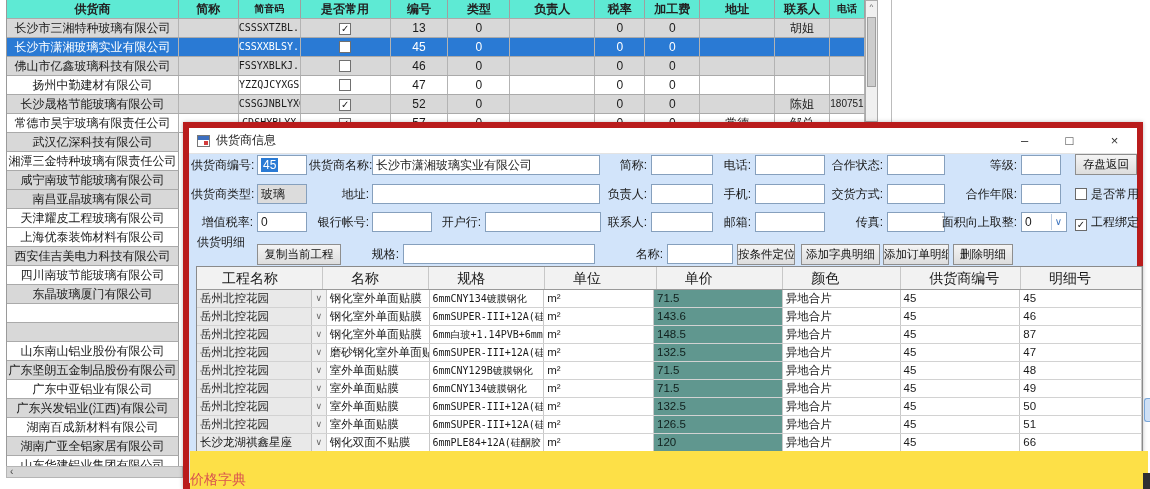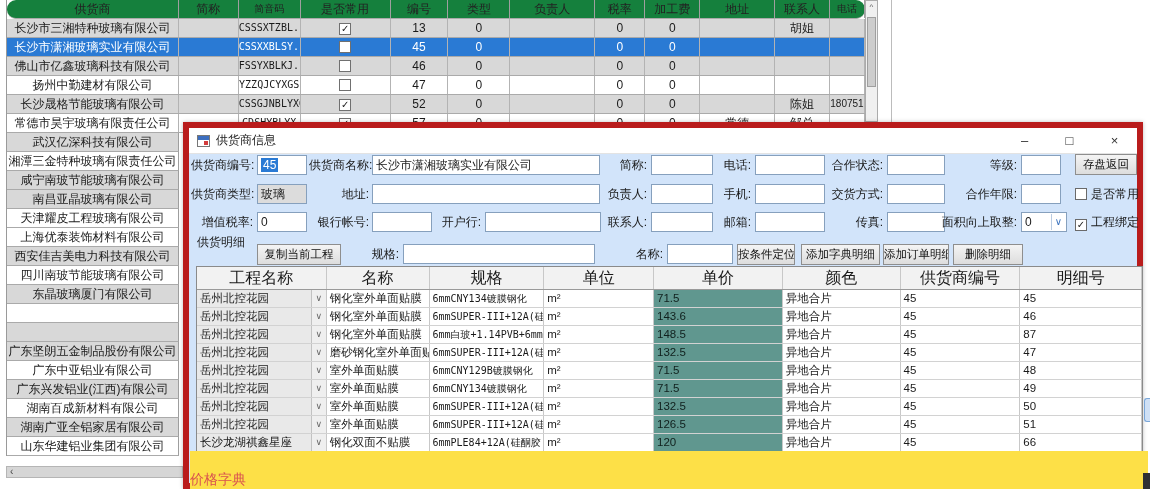--- a/index.html
+++ b/index.html
@@ -3,21 +3,21 @@
 <meta charset="utf-8">
 <style>
   * { margin:0; padding:0; box-sizing:border-box; }
   html,body { width:1150px; height:489px; overflow:hidden; background:#fff;
               font-family:"Liberation Sans","DejaVu Sans",sans-serif; font-size:12px; color:#1a1a1a; }
   .screen { position:relative; width:1150px; height:489px; background:#ffffff; overflow:hidden; }
 
   
   .supplier-table { position:absolute; left:6px; top:0; width:859px; border-left:1px solid #9a9a9a; background:#fff; }
   .t-row, .t-head { display:flex; height:19px; line-height:18px; border-bottom:1px solid #aaaaaa; background:#fff; }
-  .t-head { background:#15803d; font-weight:normal; color:#222;border-radius:9px; }
+  .t-head { background:#5eead4; font-weight:bold; color:#222; }
   .t-head .cell { border-right:1px solid #9f9f9f; }
   .cell { height:100%; overflow:hidden; white-space:nowrap; text-align:center; border-right:1px solid #b3b3b3; }
   .t-row.alt { background:#d8d8d8; }
   .t-row.sel { background:#2a7ad4; color:#fff; }
   .col-supplier{width:172px}.col-short{width:60px}.col-code{width:62px;font-family:"DejaVu Sans Mono",monospace;font-size:10px}
   .col-common{width:90px}.col-no{width:58px}.col-type{width:62px}.col-mgr{width:85px}
   .col-tax{width:50px}.col-fee{width:55px}.col-addr{width:75px}.col-contact{width:55px}.col-phone{width:35px;font-size:10px}
   .cb { display:inline-block; width:12px; height:12px; margin-top:3px; background:#fff; border:1px solid #707070; line-height:10px; font-size:10px; color:#222; }
   .cb.checked::after { content:"✓"; }
   .extra-row { height:19px; line-height:18px; border-bottom:1px solid #aaaaaa; border-right:1px solid #9f9f9f;
@@ -53,21 +53,21 @@
   .chk .box { display:inline-block; width:12px; height:12px; background:#fff; border:1px solid #6a6a6a;
               vertical-align:-2px; margin-right:4px; font-size:10px; line-height:10px; text-align:center; color:#222; }
   .chk .box.checked::after { content:"✓"; }
   .btn { position:absolute; height:21px; background:linear-gradient(#f4f4f4,#dddddd); border:1px solid #8e8e8e;
          text-align:center; line-height:19px; font-size:11.5px; color:#111; overflow:hidden; white-space:nowrap; }
   .section-label { position:absolute; left:8px; top:106px; font-size:12px; color:#1a1a1a; }
 
   
   .grid { position:absolute; left:7px; top:138px; width:947px; background:#fff; border:1px solid #8a8a8a; }
   .g-head { display:flex; height:23px; line-height:22px; background:#f2f2f2; border-bottom:1px solid #9a9a9a; }
-  .g-head .gcell { text-align:center; font-size:16px; background:#f2f2f2; }
+  .g-head .gcell { text-align:left; font-size:14px; background:#f2f2f2;margin-left:25px; }
   .g-row { display:flex; height:18px; line-height:17px; background:#fff; border-bottom:1px solid #d2d2d2; }
   .gcell { height:100%; overflow:hidden; white-space:nowrap; border-right:1px solid #c8c8c8;
            padding:0 3px; font-size:11.5px; text-align:left; }
   .g0{width:130px;padding:0}.g1{width:103px}.g2{width:115px;font-family:"DejaVu Sans Mono",monospace;font-size:10px}
   .g3{width:110px}.g4{width:129px}.g5{width:118px}.g6{width:120px}.g7{width:122px}
   .gcell.combo { display:flex; background:#e9e9e9; }
   .gcell.combo .txt { flex:1; padding:0 3px; overflow:hidden; white-space:nowrap; }
   .gcell.combo .arr { width:15px; text-align:center; color:#666; font-size:9px; border-left:1px solid #c2c2c2; background:#efefef; }
   .gcell.price { background:#60978f; color:#10201d; }
   .dlg-footer { position:absolute; left:1px; top:323px; width:958px; height:43px; background:#fde047; text-align:left;text-decoration:underline; }
@@ -190,20 +190,21 @@
           <div class="extra-row">湘潭三金特种玻璃有限责任公司</div>
           <div class="extra-row alt">咸宁南玻节能玻璃有限公司</div>
           <div class="extra-row alt">南昌亚晶玻璃有限公司</div>
           <div class="extra-row">天津耀皮工程玻璃有限公司</div>
           <div class="extra-row">上海优泰装饰材料有限公司</div>
           <div class="extra-row alt">西安佳吉美电力科技有限公司</div>
           <div class="extra-row">四川南玻节能玻璃有限公司</div>
           <div class="extra-row alt">东晶玻璃厦门有限公司</div>
           <div class="extra-row"></div>
           <div class="extra-row alt"></div>
+          <div class="extra-row">山东南山铝业股份有限公司</div>
           <div class="extra-row alt">广东坚朗五金制品股份有限公司</div>
           <div class="extra-row">广东中亚铝业有限公司</div>
           <div class="extra-row alt">广东兴发铝业(江西)有限公司</div>
           <div class="extra-row">湖南百成新材料有限公司</div>
           <div class="extra-row alt">湖南广亚全铝家居有限公司</div>
           <div class="extra-row">山东华建铝业集团有限公司</div>
         </div>
     </div>
     <div class="h-scroll"><span>‹</span></div>
     <div class="v-scroll">
@@ -270,21 +271,21 @@
 
     <span class="section-label">供货明细</span>
     <div class="btn" style="left:68px;top:116px;width:84px">复制当前工程</div>
     <span class="lbl" style="left:170px;top:116px;width:40px">规格:</span>
     <div class="inp" style="left:214px;top:116px;width:192px"></div>
     <span class="lbl" style="left:438px;top:116px;width:36px">名称:</span>
     <div class="inp" style="left:478px;top:116px;width:66px"></div>
     <div class="btn" style="left:548px;top:116px;width:58px">按条件定位</div>
     <div class="btn" style="left:612px;top:116px;width:79px">添加字典明细</div>
     <div class="btn" style="left:694px;top:116px;width:66px">添加订单明细</div>
-    <div class="btn" style="left:764px;top:116px;width:70px">删除明细</div>
+    <div class="btn" style="left:764px;top:116px;width:60px">删除明细</div>
 
     <div class="grid">
       <div class="g-head">
           <div class="gcell g0">工程名称</div>
           <div class="gcell g1">名称</div>
           <div class="gcell g2">规格</div>
           <div class="gcell g3">单位</div>
           <div class="gcell g4">单价</div>
           <div class="gcell g5">颜色</div>
           <div class="gcell g6">供货商编号</div>

